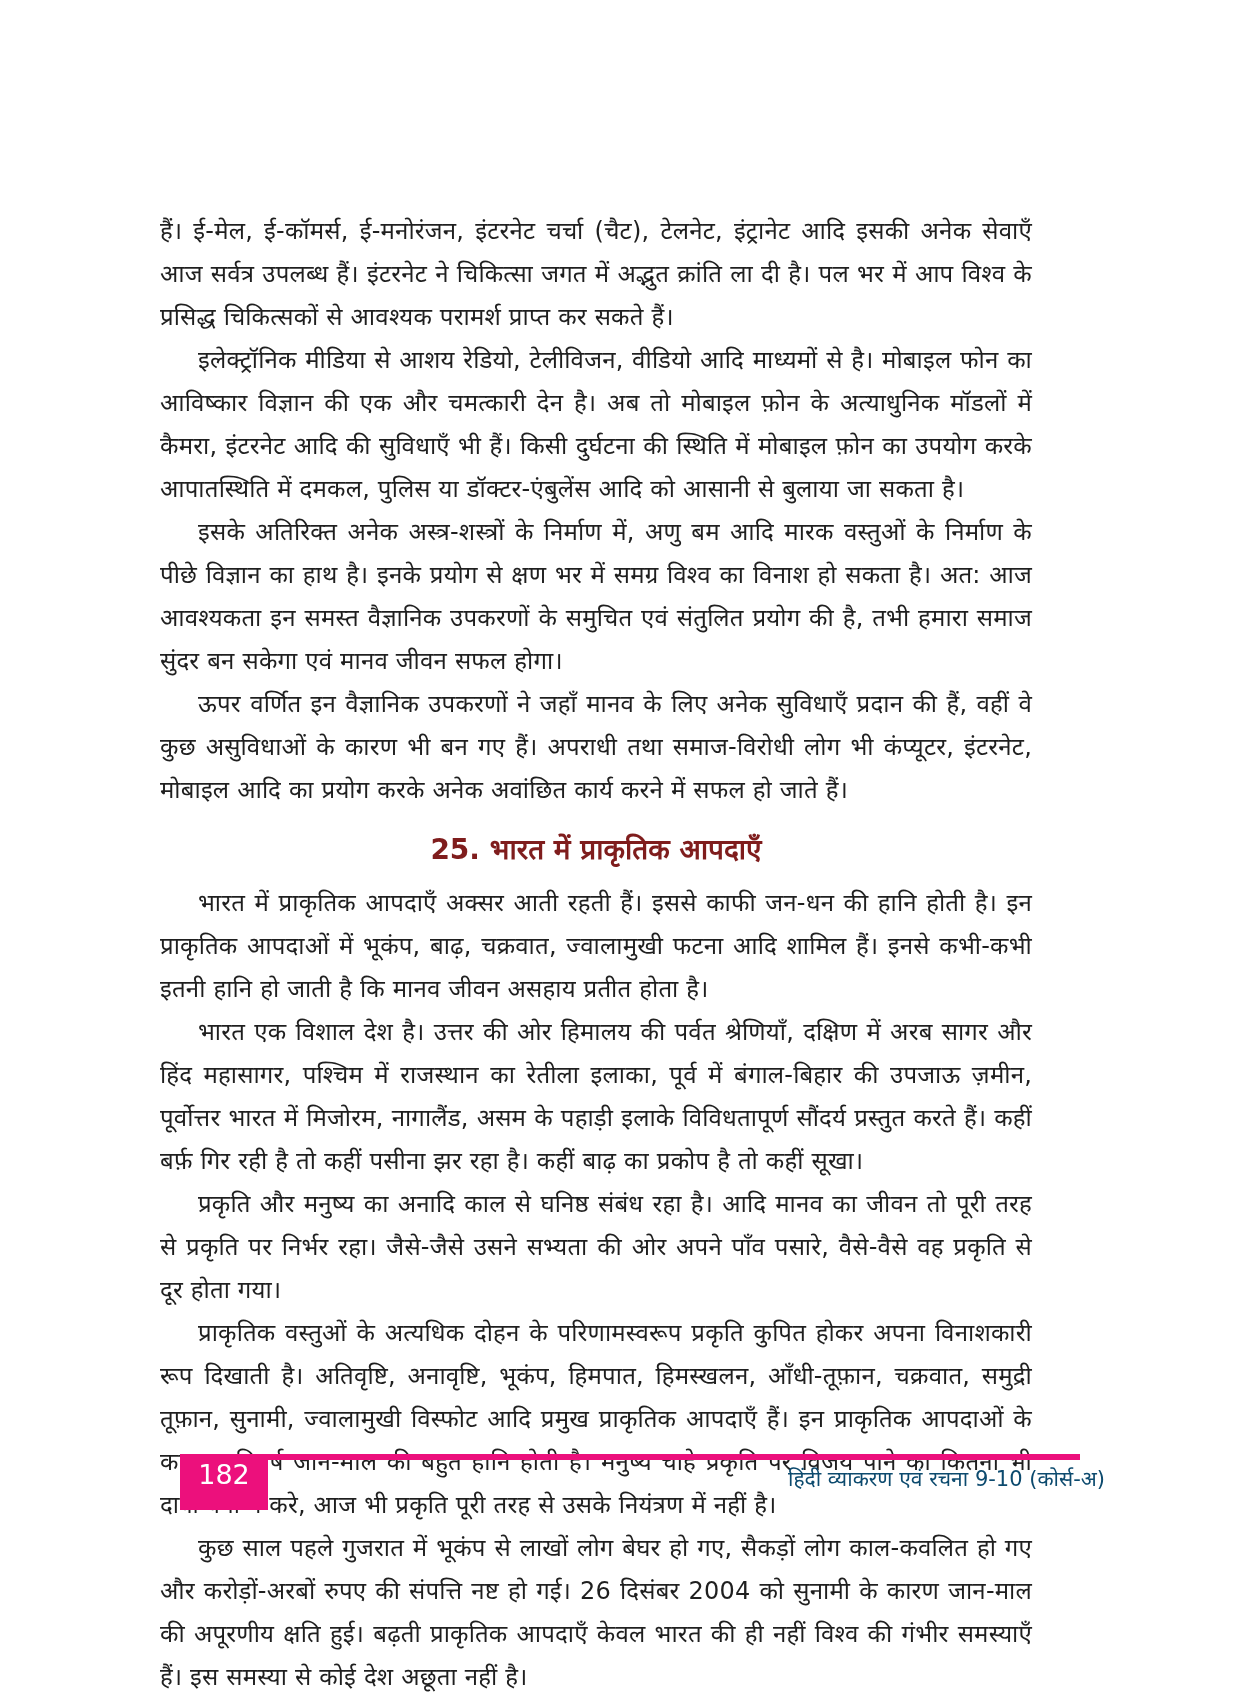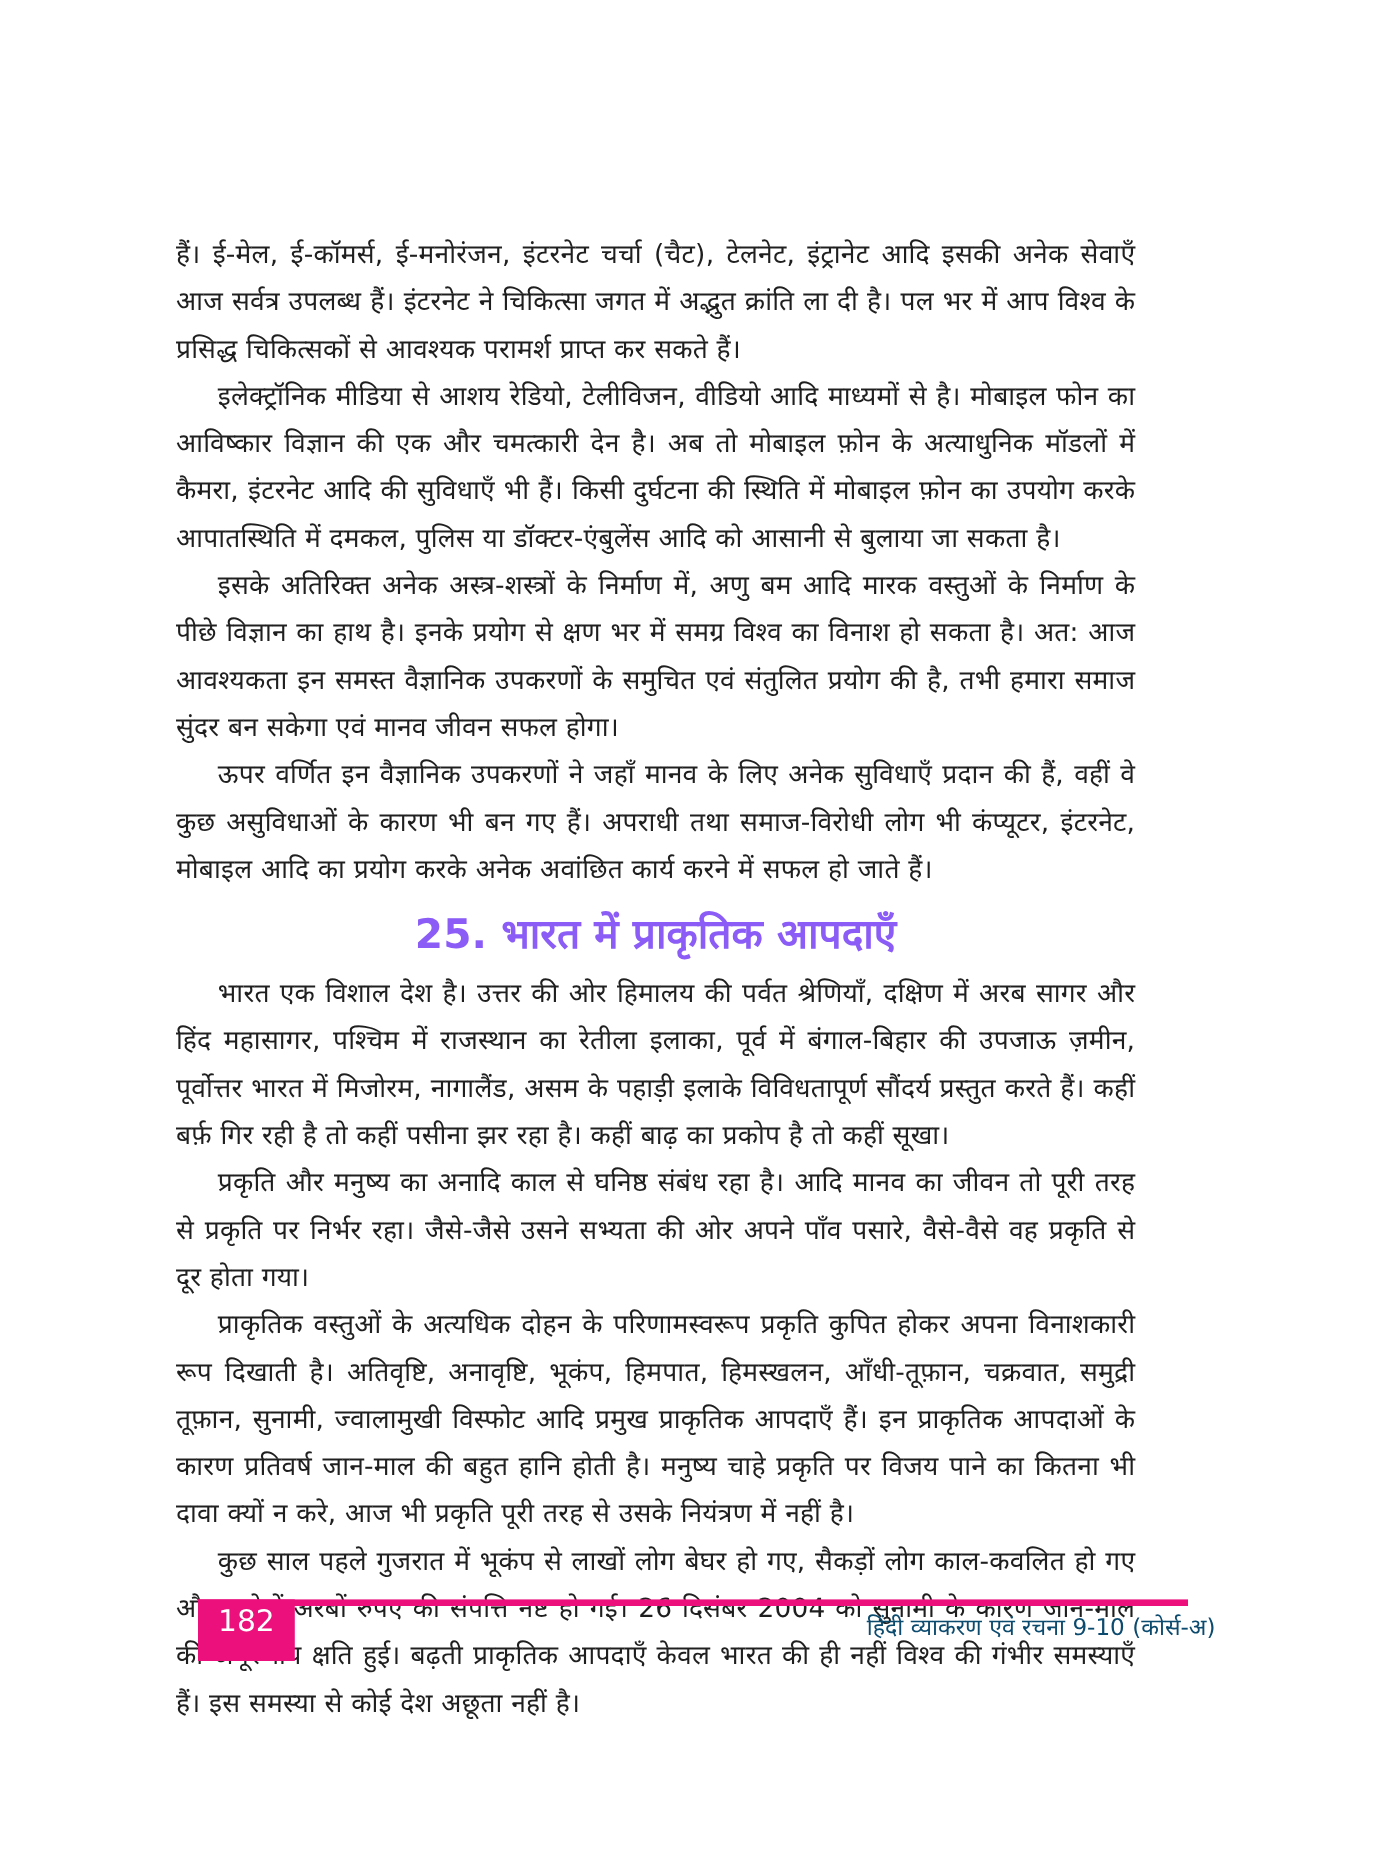--- a/index.html
+++ b/index.html
@@ -29,24 +29,24 @@
     text-align: justify;
     text-indent: 38px;
     letter-spacing: 0.2px;
   }
   .para.continuation {
     text-indent: 0;
   }
   .chapter-heading {
     margin: 21px 0 15px 0;
     text-align: center;
-    font-size: 37px;
+    font-size: 28px;
     line-height: 34px;
     font-weight: bold;
-    color: #8b5cf6;
+    color: #7f1d1d;
   }
   .footer-rule {
     position: absolute;
     left: 180px;
     top: 1454px;
     width: 900px;
     height: 6px;
     background: #ec107c;
   }
   .page-num-box {
@@ -78,20 +78,21 @@
 <div class="page">
 
   <main class="content">
     <p class="para continuation">हैं। ई-मेल, ई-कॉमर्स, ई-मनोरंजन, इंटरनेट चर्चा (चैट), टेलनेट, इंट्रानेट आदि इसकी अनेक सेवाएँ आज सर्वत्र उपलब्ध हैं। इंटरनेट ने चिकित्सा जगत में अद्भुत क्रांति ला दी है। पल भर में आप विश्व के प्रसिद्ध चिकित्सकों से आवश्यक परामर्श प्राप्त कर सकते हैं।</p>
     <p class="para">इलेक्ट्रॉनिक मीडिया से आशय रेडियो, टेलीविजन, वीडियो आदि माध्यमों से है। मोबाइल फोन का आविष्कार विज्ञान की एक और चमत्कारी देन है। अब तो मोबाइल फ़ोन के अत्याधुनिक मॉडलों में कैमरा, इंटरनेट आदि की सुविधाएँ भी हैं। किसी दुर्घटना की स्थिति में मोबाइल फ़ोन का उपयोग करके आपातस्थिति में दमकल, पुलिस या डॉक्टर-एंबुलेंस आदि को आसानी से बुलाया जा सकता है।</p>
     <p class="para">इसके अतिरिक्त अनेक अस्त्र-शस्त्रों के निर्माण में, अणु बम आदि मारक वस्तुओं के निर्माण के पीछे विज्ञान का हाथ है। इनके प्रयोग से क्षण भर में समग्र विश्व का विनाश हो सकता है। अत: आज आवश्यकता इन समस्त वैज्ञानिक उपकरणों के समुचित एवं संतुलित प्रयोग की है, तभी हमारा समाज सुंदर बन सकेगा एवं मानव जीवन सफल होगा।</p>
     <p class="para">ऊपर वर्णित इन वैज्ञानिक उपकरणों ने जहाँ मानव के लिए अनेक सुविधाएँ प्रदान की हैं, वहीं वे कुछ असुविधाओं के कारण भी बन गए हैं। अपराधी तथा समाज-विरोधी लोग भी कंप्यूटर, इंटरनेट, मोबाइल आदि का प्रयोग करके अनेक अवांछित कार्य करने में सफल हो जाते हैं।</p>
 
     <h2 class="chapter-heading">25. भारत में प्राकृतिक आपदाएँ</h2>
 
+    <p class="para">भारत में प्राकृतिक आपदाएँ अक्सर आती रहती हैं। इससे काफी जन-धन की हानि होती है। इन प्राकृतिक आपदाओं में भूकंप, बाढ़, चक्रवात, ज्वालामुखी फटना आदि शामिल हैं। इनसे कभी-कभी इतनी हानि हो जाती है कि मानव जीवन असहाय प्रतीत होता है।</p>
     <p class="para">भारत एक विशाल देश है। उत्तर की ओर हिमालय की पर्वत श्रेणियाँ, दक्षिण में अरब सागर और हिंद महासागर, पश्चिम में राजस्थान का रेतीला इलाका, पूर्व में बंगाल-बिहार की उपजाऊ ज़मीन, पूर्वोत्तर भारत में मिजोरम, नागालैंड, असम के पहाड़ी इलाके विविधतापूर्ण सौंदर्य प्रस्तुत करते हैं। कहीं बर्फ़ गिर रही है तो कहीं पसीना झर रहा है। कहीं बाढ़ का प्रकोप है तो कहीं सूखा।</p>
     <p class="para">प्रकृति और मनुष्य का अनादि काल से घनिष्ठ संबंध रहा है। आदि मानव का जीवन तो पूरी तरह से प्रकृति पर निर्भर रहा। जैसे-जैसे उसने सभ्यता की ओर अपने पाँव पसारे, वैसे-वैसे वह प्रकृति से दूर होता गया।</p>
     <p class="para">प्राकृतिक वस्तुओं के अत्यधिक दोहन के परिणामस्वरूप प्रकृति कुपित होकर अपना विनाशकारी रूप दिखाती है। अतिवृष्टि, अनावृष्टि, भूकंप, हिमपात, हिमस्खलन, आँधी-तूफ़ान, चक्रवात, समुद्री तूफ़ान, सुनामी, ज्वालामुखी विस्फोट आदि प्रमुख प्राकृतिक आपदाएँ हैं। इन प्राकृतिक आपदाओं के कारण प्रतिवर्ष जान-माल की बहुत हानि होती है। मनुष्य चाहे प्रकृति पर विजय पाने का कितना भी दावा क्यों न करे, आज भी प्रकृति पूरी तरह से उसके नियंत्रण में नहीं है।</p>
     <p class="para">कुछ साल पहले गुजरात में भूकंप से लाखों लोग बेघर हो गए, सैकड़ों लोग काल-कवलित हो गए और करोड़ों-अरबों रुपए की संपत्ति नष्ट हो गई। 26 दिसंबर 2004 को सुनामी के कारण जान-माल की अपूरणीय क्षति हुई। बढ़ती प्राकृतिक आपदाएँ केवल भारत की ही नहीं विश्व की गंभीर समस्याएँ हैं। इस समस्या से कोई देश अछूता नहीं है।</p>
   </main>
 
   <div class="footer-rule"></div>
   <div class="page-num-box">182</div>
   <div class="footer-title">हिंदी व्याकरण एवं रचना 9-10 (कोर्स-अ)</div>
 

